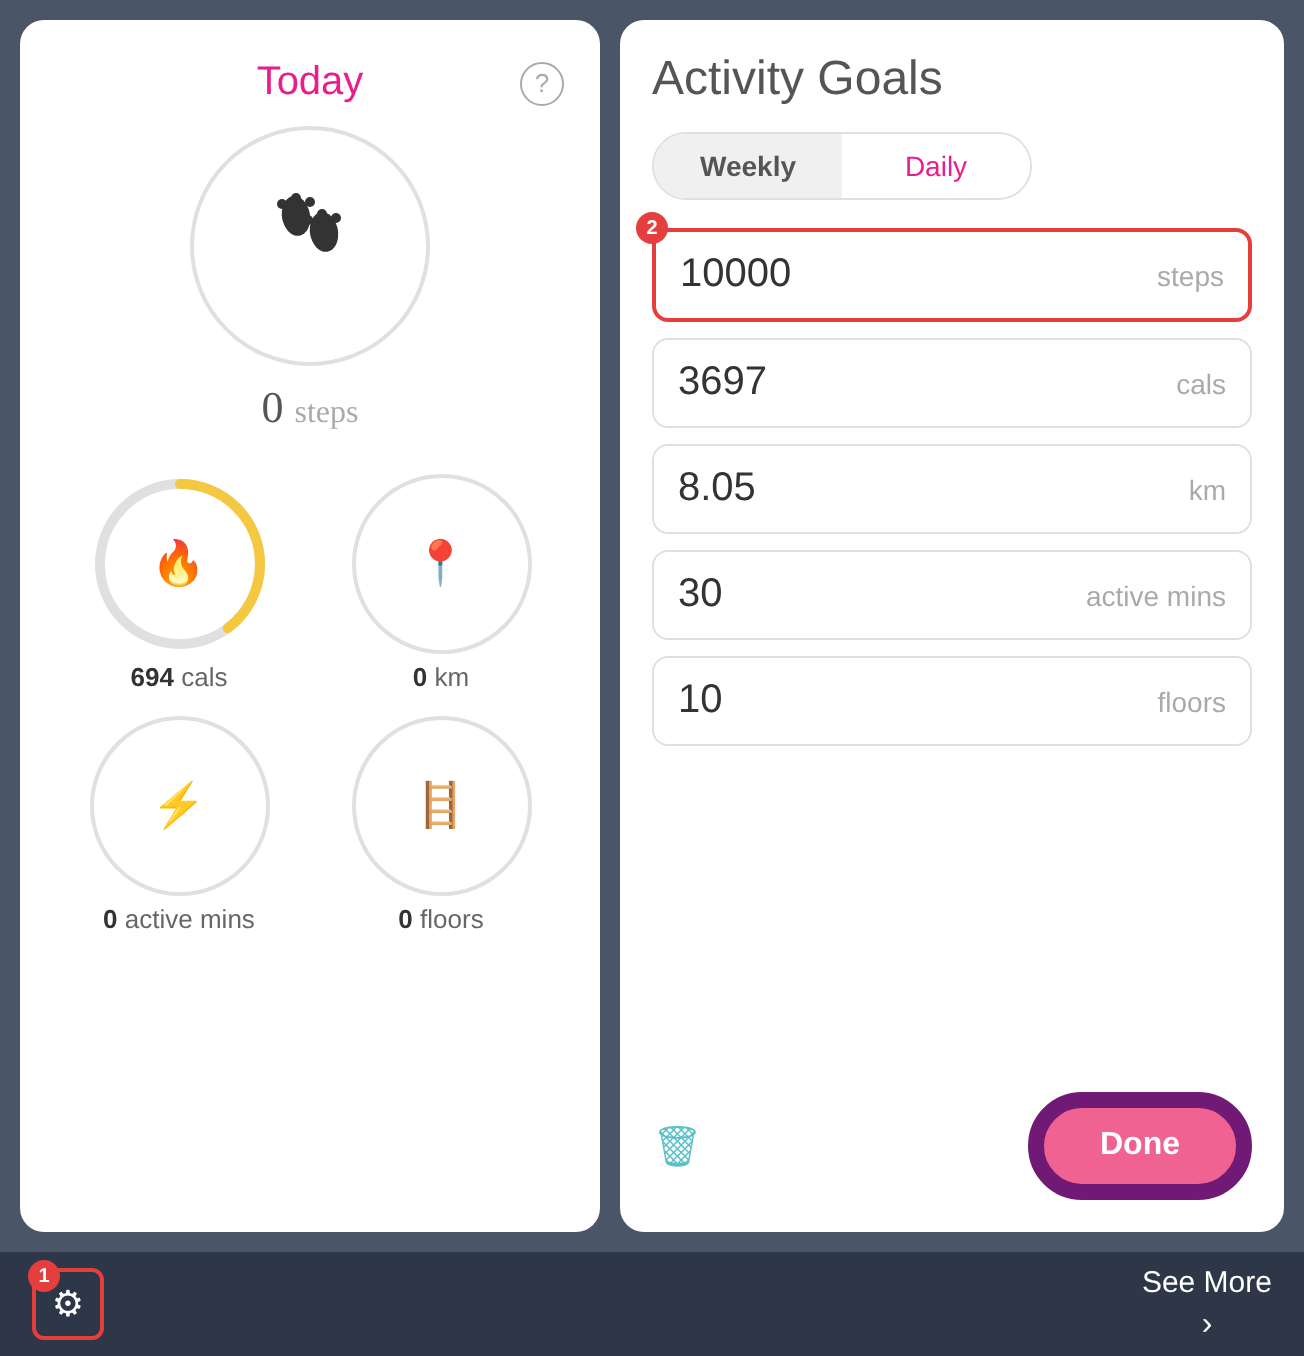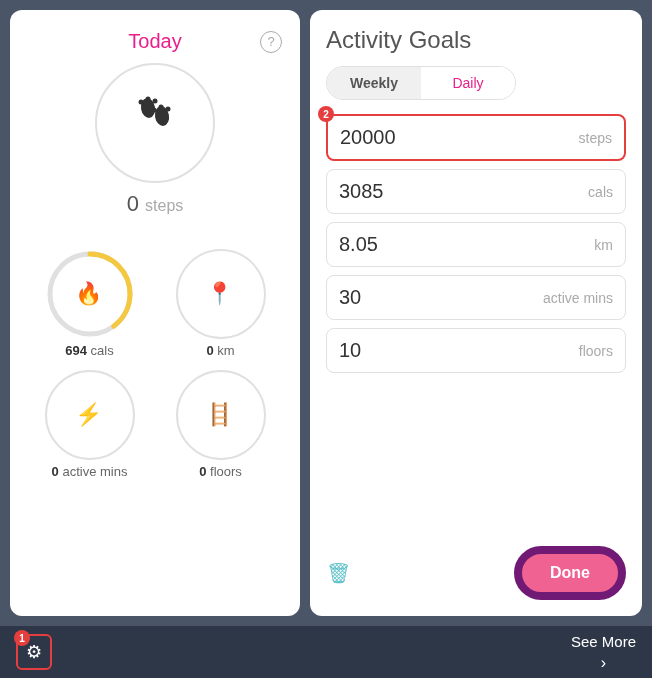--- a/index.html
+++ b/index.html
@@ -63,21 +63,22 @@
       border-radius: 50%;
       border: 2px solid #e0e0e0;
       display: flex;
       align-items: center;
       justify-content: center;
       margin-bottom: 8px;
     }
     .steps-count {
       font-size: 22px;
       color: #555;
-      margin-bottom: 32px;
+      margin-bottom: 20px;
+      font-family: Liberation Serif, serif;
     }
     .steps-count span.unit {
       color: #aaa;
       font-size: 16px;
     }
     
     .metrics-grid {
       display: grid;
       grid-template-columns: 1fr 1fr;
       gap: 12px;
@@ -363,26 +364,26 @@
   <div class="right-panel">
     <span class="activity-title">Activity Goals</span>
 
     <div class="toggle-group">
       <button class="toggle-btn inactive">Weekly</button>
       <button class="toggle-btn active">Daily</button>
     </div>
 
     <div class="goal-row highlighted">
       <div class="badge-2">2</div>
-      <span class="goal-value">20000</span>
+      <span class="goal-value">10000</span>
       <span class="goal-unit">steps</span>
     </div>
 
     <div class="goal-row">
-      <span class="goal-value">3085</span>
+      <span class="goal-value">3697</span>
       <span class="goal-unit">cals</span>
     </div>
 
     <div class="goal-row">
       <span class="goal-value">8.05</span>
       <span class="goal-unit">km</span>
     </div>
 
     <div class="goal-row">
       <span class="goal-value">30</span>

